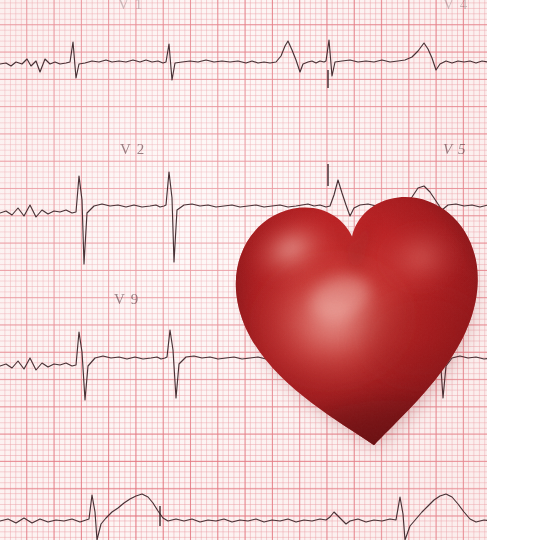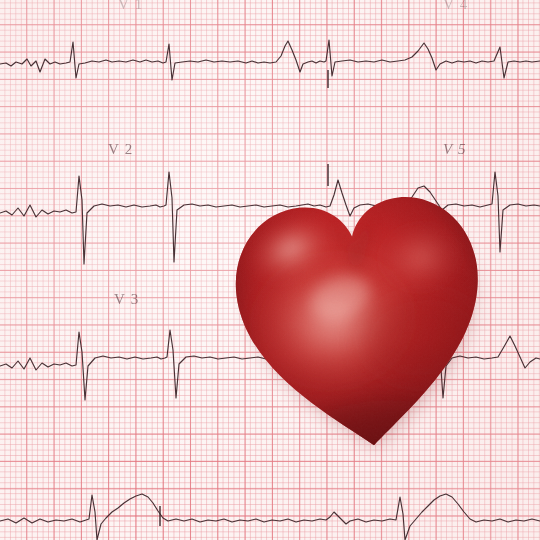--- a/index.html
+++ b/index.html
@@ -1,21 +1,21 @@
 <!DOCTYPE html>
 <html><head>
 <meta charset="utf-8">
 <title>ECG Heart</title>
 <style>
   html,body{margin:0;padding:0;background:#fff;}
   body{font-family:"Liberation Serif", serif;}
 
   #stage{
     position:relative;
-    width:540px;height:540px;
+    width:487px;height:540px;
     overflow:hidden;
     background:#fdba74;
   }
 
   
   #paper{
     position:absolute;inset:0;
     background-color:#fdf5f4;
     background-image:
       
@@ -152,23 +152,23 @@
              L358,519 L366,522 L374,520 L382,521 L390,519
              L396,520 L400,497 L403,514 L405,540
              L410,526 L416,519 L422,512 L428,506 L434,500 L440,496 L446,494
              L452,497 L458,504 L464,512 L470,519 L476,522
              L484,520 L492,521 L500,519 L508,522 L516,520 L524,521 L532,519 L540,521"></path>
     <line class="tickmark" x1="160" y1="506" x2="160" y2="526"></line>
   </svg>
 
   <div class="lead-label clipped" style="left:118px;top:-4px;">V 1</div>
   <div class="lead-label clipped" style="left:443px;top:-4px;">V 4</div>
-  <div class="lead-label" style="left:108px;top:141px;">V 2</div>
+  <div class="lead-label" style="left:108px;top:141px;padding-left:12px;">V 2</div>
   <div class="lead-label" style="left:443px;top:141px;font-style:italic;">V 5</div>
-  <div class="lead-label" style="left:114px;top:291px;">V 3</div>
+  <div class="lead-label" style="left:114px;top:291px;">V 9</div>
 
   <div id="heart-wrap">
 
     <svg id="heart-shadow" viewBox="0 0 272 288">
       <path class="hs" d="M136,278 C96,244 26,196 16,128 C8,74 44,34 86,34
         C112,34 130,50 136,68 C142,50 160,34 186,34 C228,34 264,74 256,128
         C246,196 176,244 136,278 Z"></path>
     </svg>
 
     <svg id="heart-svg" viewBox="0 0 272 288">

